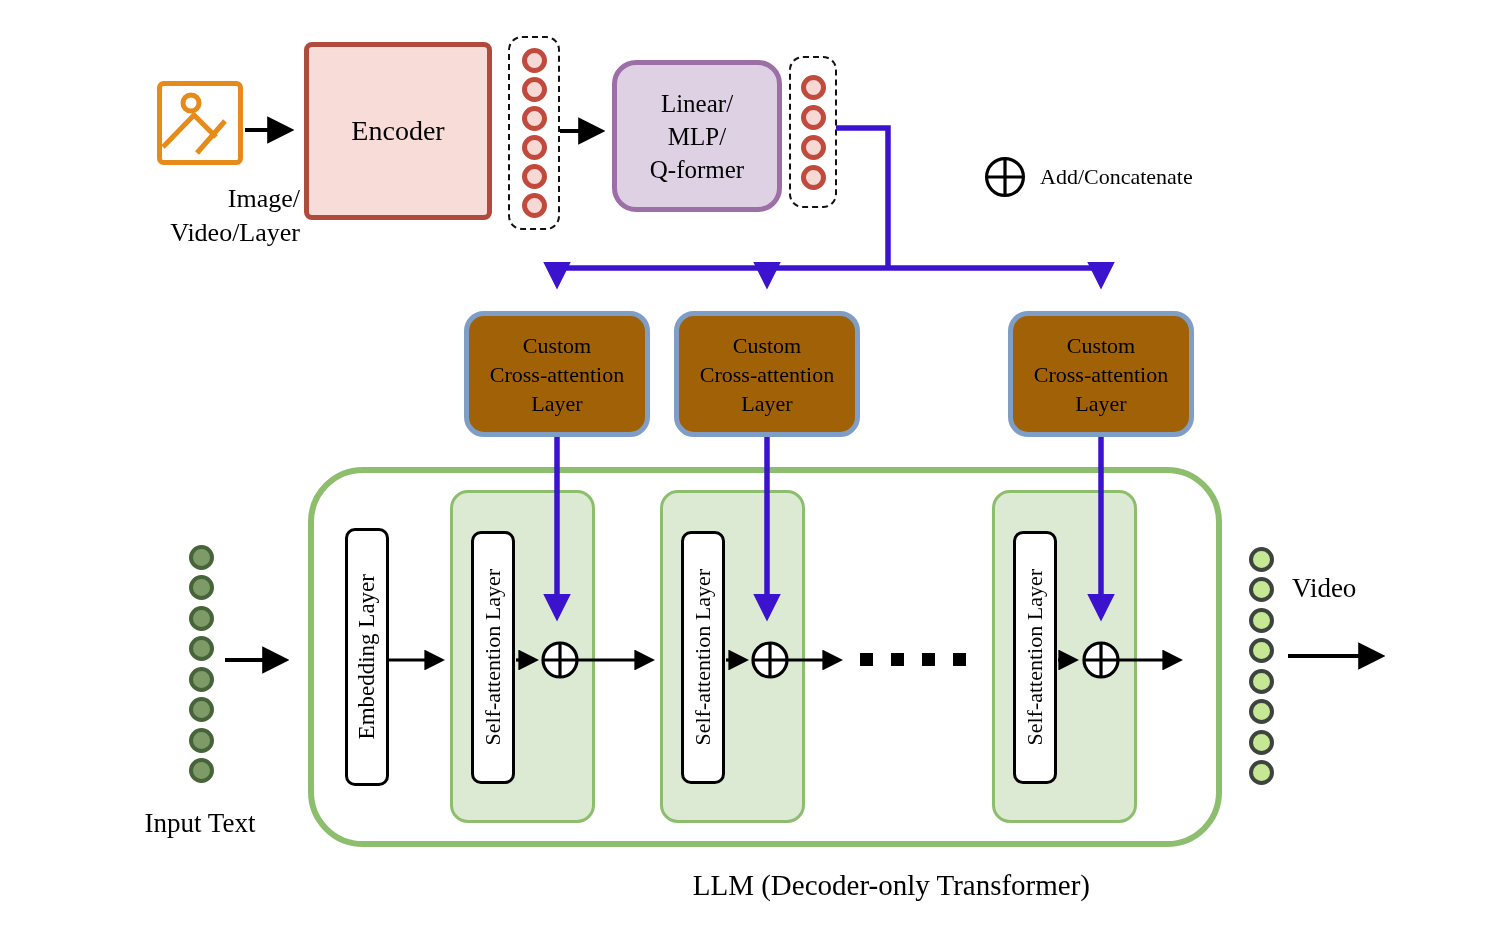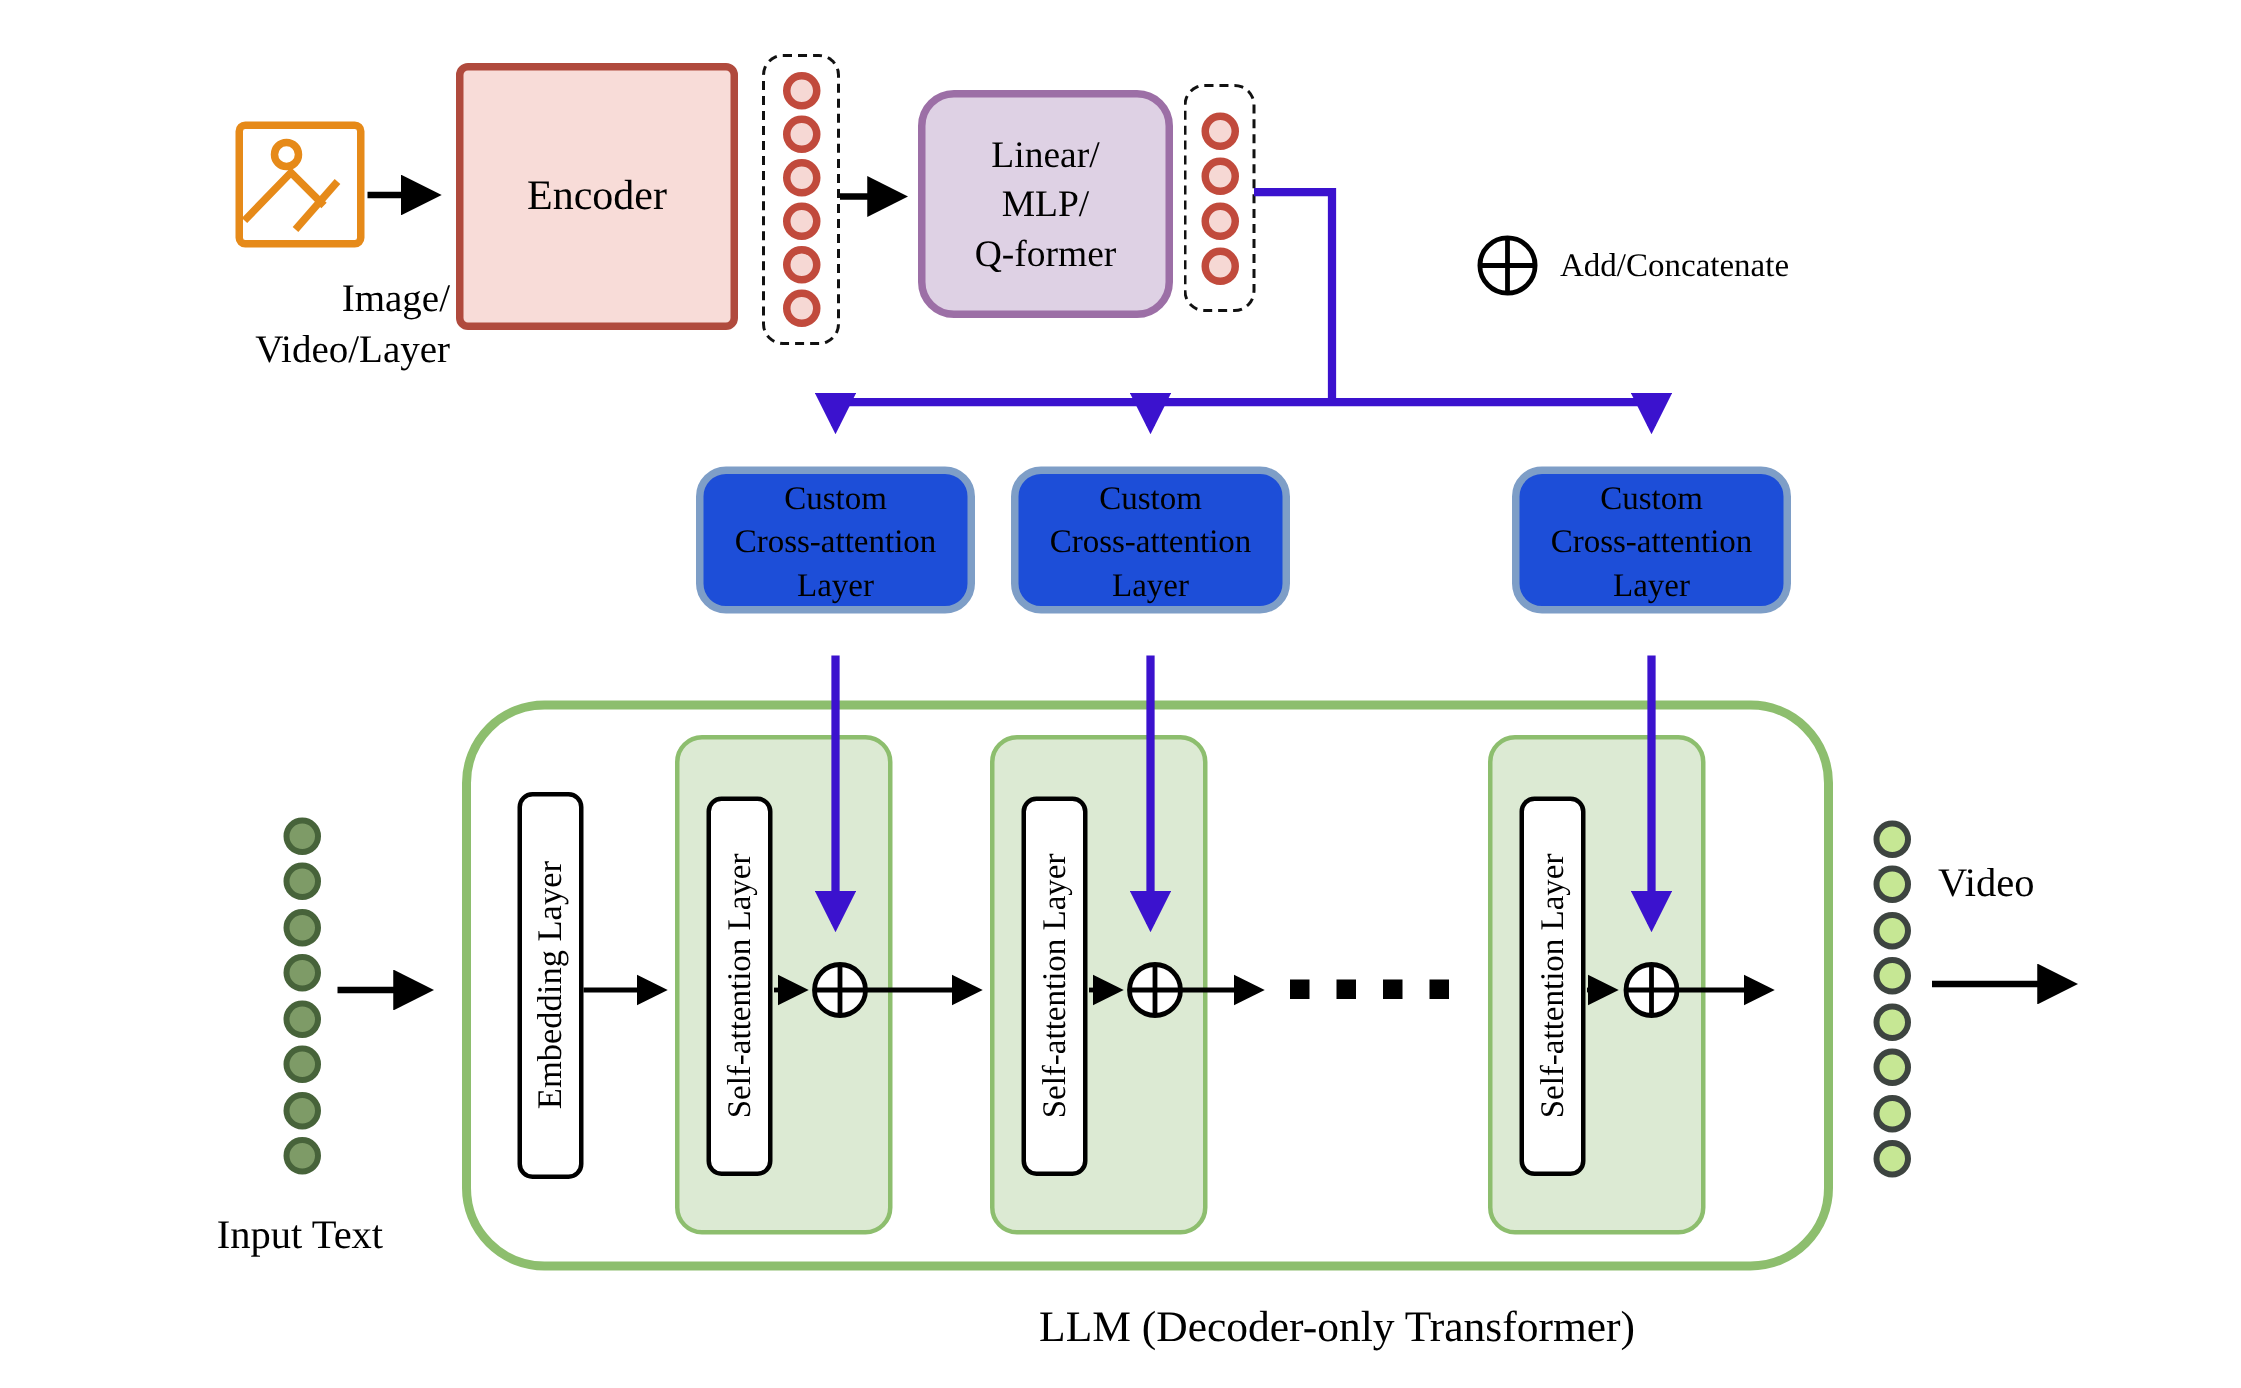--- a/index.html
+++ b/index.html
@@ -6,21 +6,21 @@
   .canvas {
     position:relative; width:1494px; height:925px; background:#ffffff;
     font-family:"Liberation Serif","DejaVu Serif",serif; color:#000; overflow:hidden;
   }
   .box { position:absolute; display:flex; flex-direction:column; align-items:center;
          justify-content:center; text-align:center; box-sizing:border-box; z-index:1; }
   .encoder  { left:304px; top:42px;  width:188px; height:178px; background:#F8DCD8;
               border:5px solid #B04A3D; border-radius:8px; font-size:28px; }
   .projector{ left:612px; top:60px;  width:170px; height:152px; background:#DED1E4;
               border:5px solid #9C6FA6; border-radius:24px; font-size:25px; line-height:33px; }
-  .xattn    { top:311px; width:186px; height:98px; background:#1d4ed8;
+  .xattn    { top:311px; width:186px; height:126px; background:#a16207;
               border:5px solid #7E9EC7; border-radius:20px; font-size:22px; line-height:29px;text-align:center; }
   .x1{left:464px} .x2{left:674px} .x3{left:1008px}
   .llm-box  { position:absolute; left:308px; top:467px; width:914px; height:380px;
               border:6.5px solid #8DBE6E; border-radius:55px; background:#fff;
               box-sizing:border-box; z-index:0; }
   .greenblock { position:absolute; top:490px; width:145px; height:333px; background:#DCEAD3;
               border:3.5px solid #8DBE6E; border-radius:18px; box-sizing:border-box; z-index:1; }
   .gA{left:450px} .gB{left:660px} .gC{left:992px}
   .whitebox { position:absolute; background:#fff; border:3.5px solid #000; border-radius:10px;
               display:flex; align-items:center; justify-content:center; box-sizing:border-box; }

